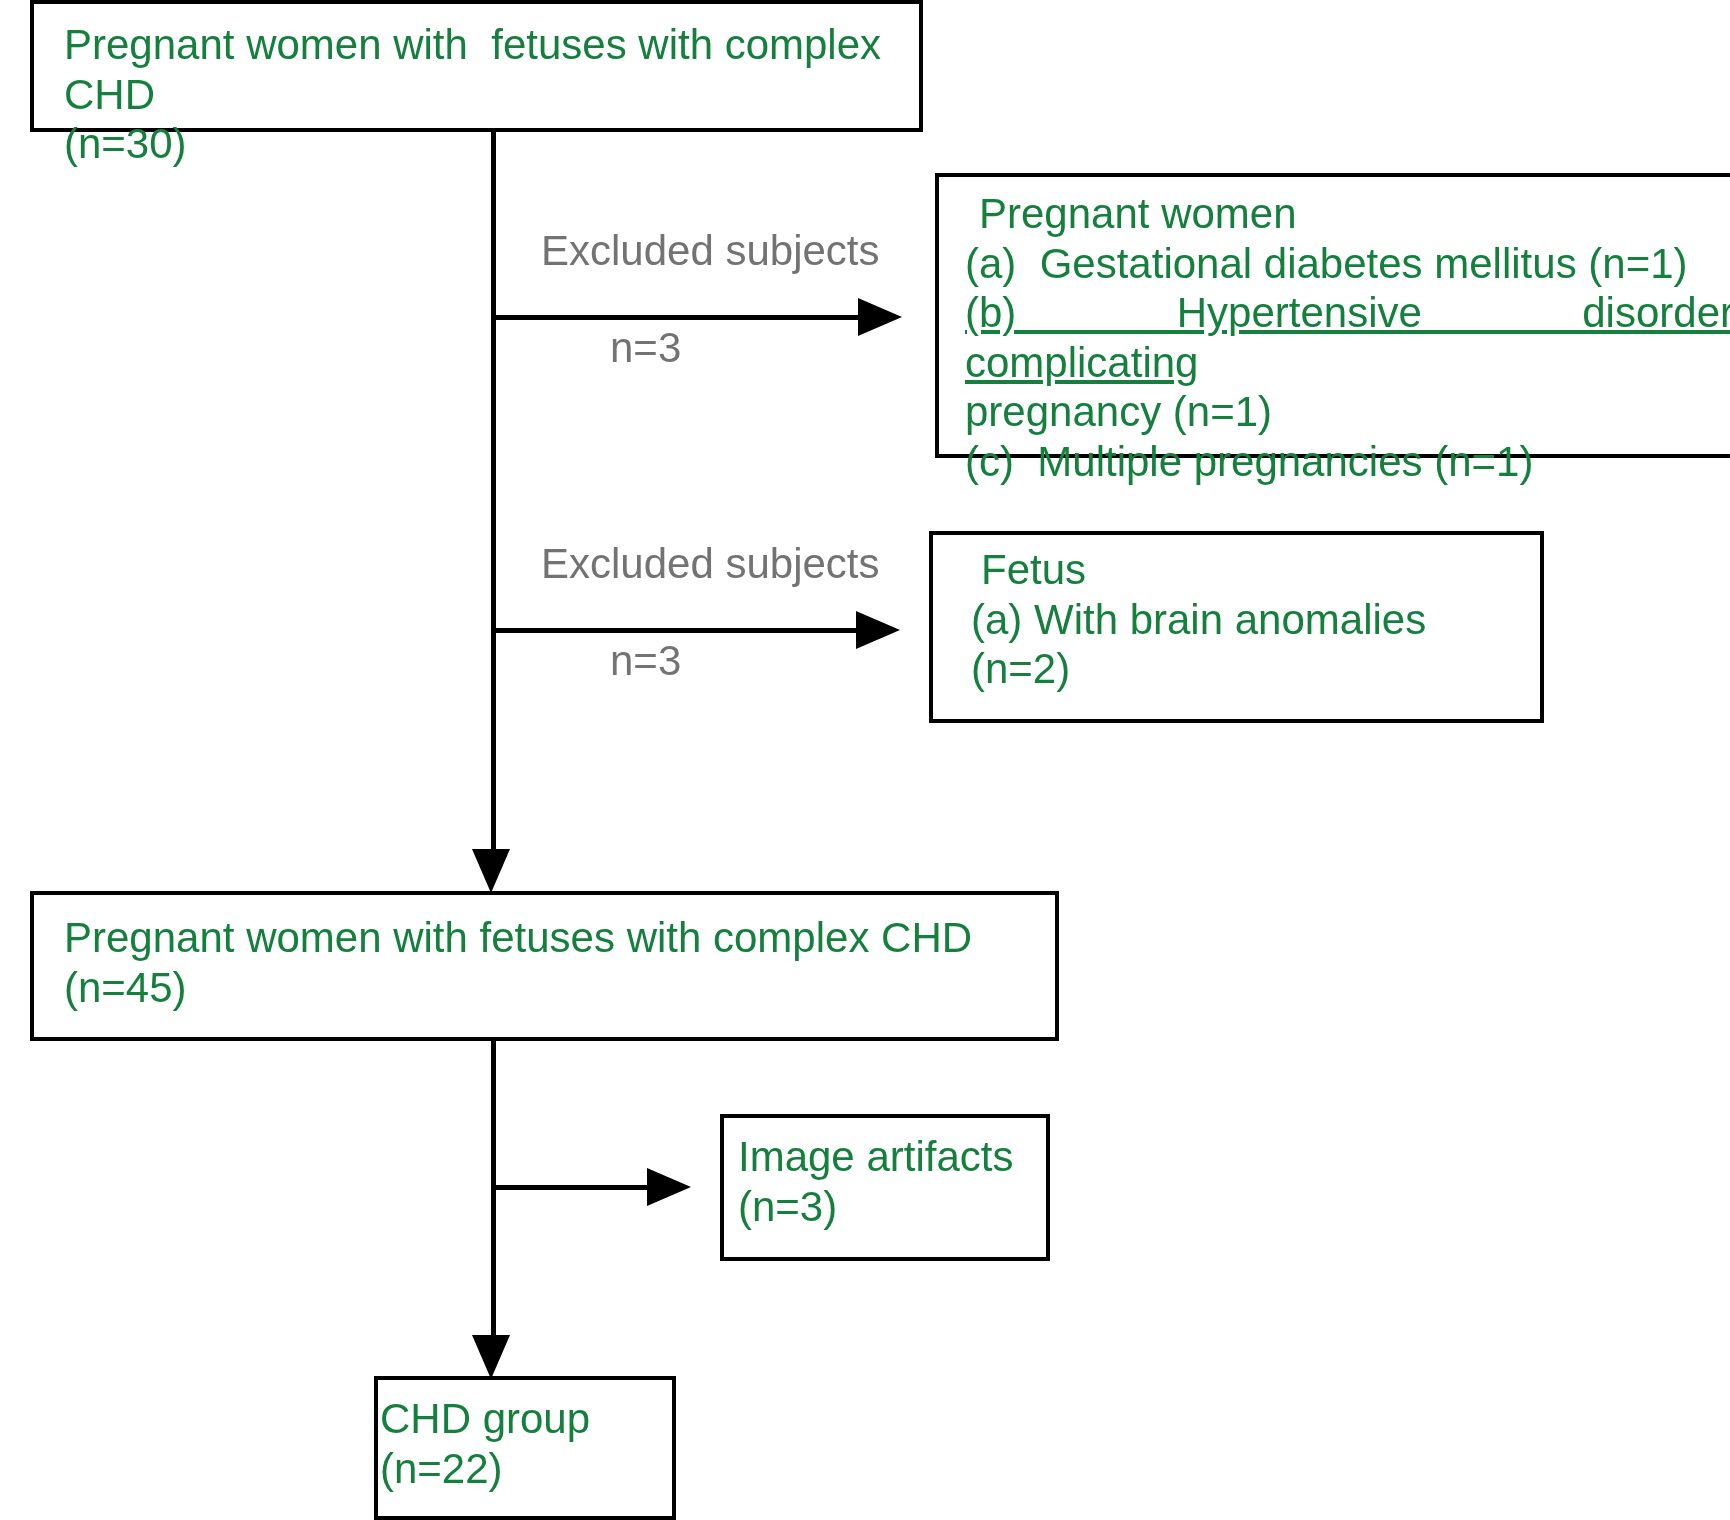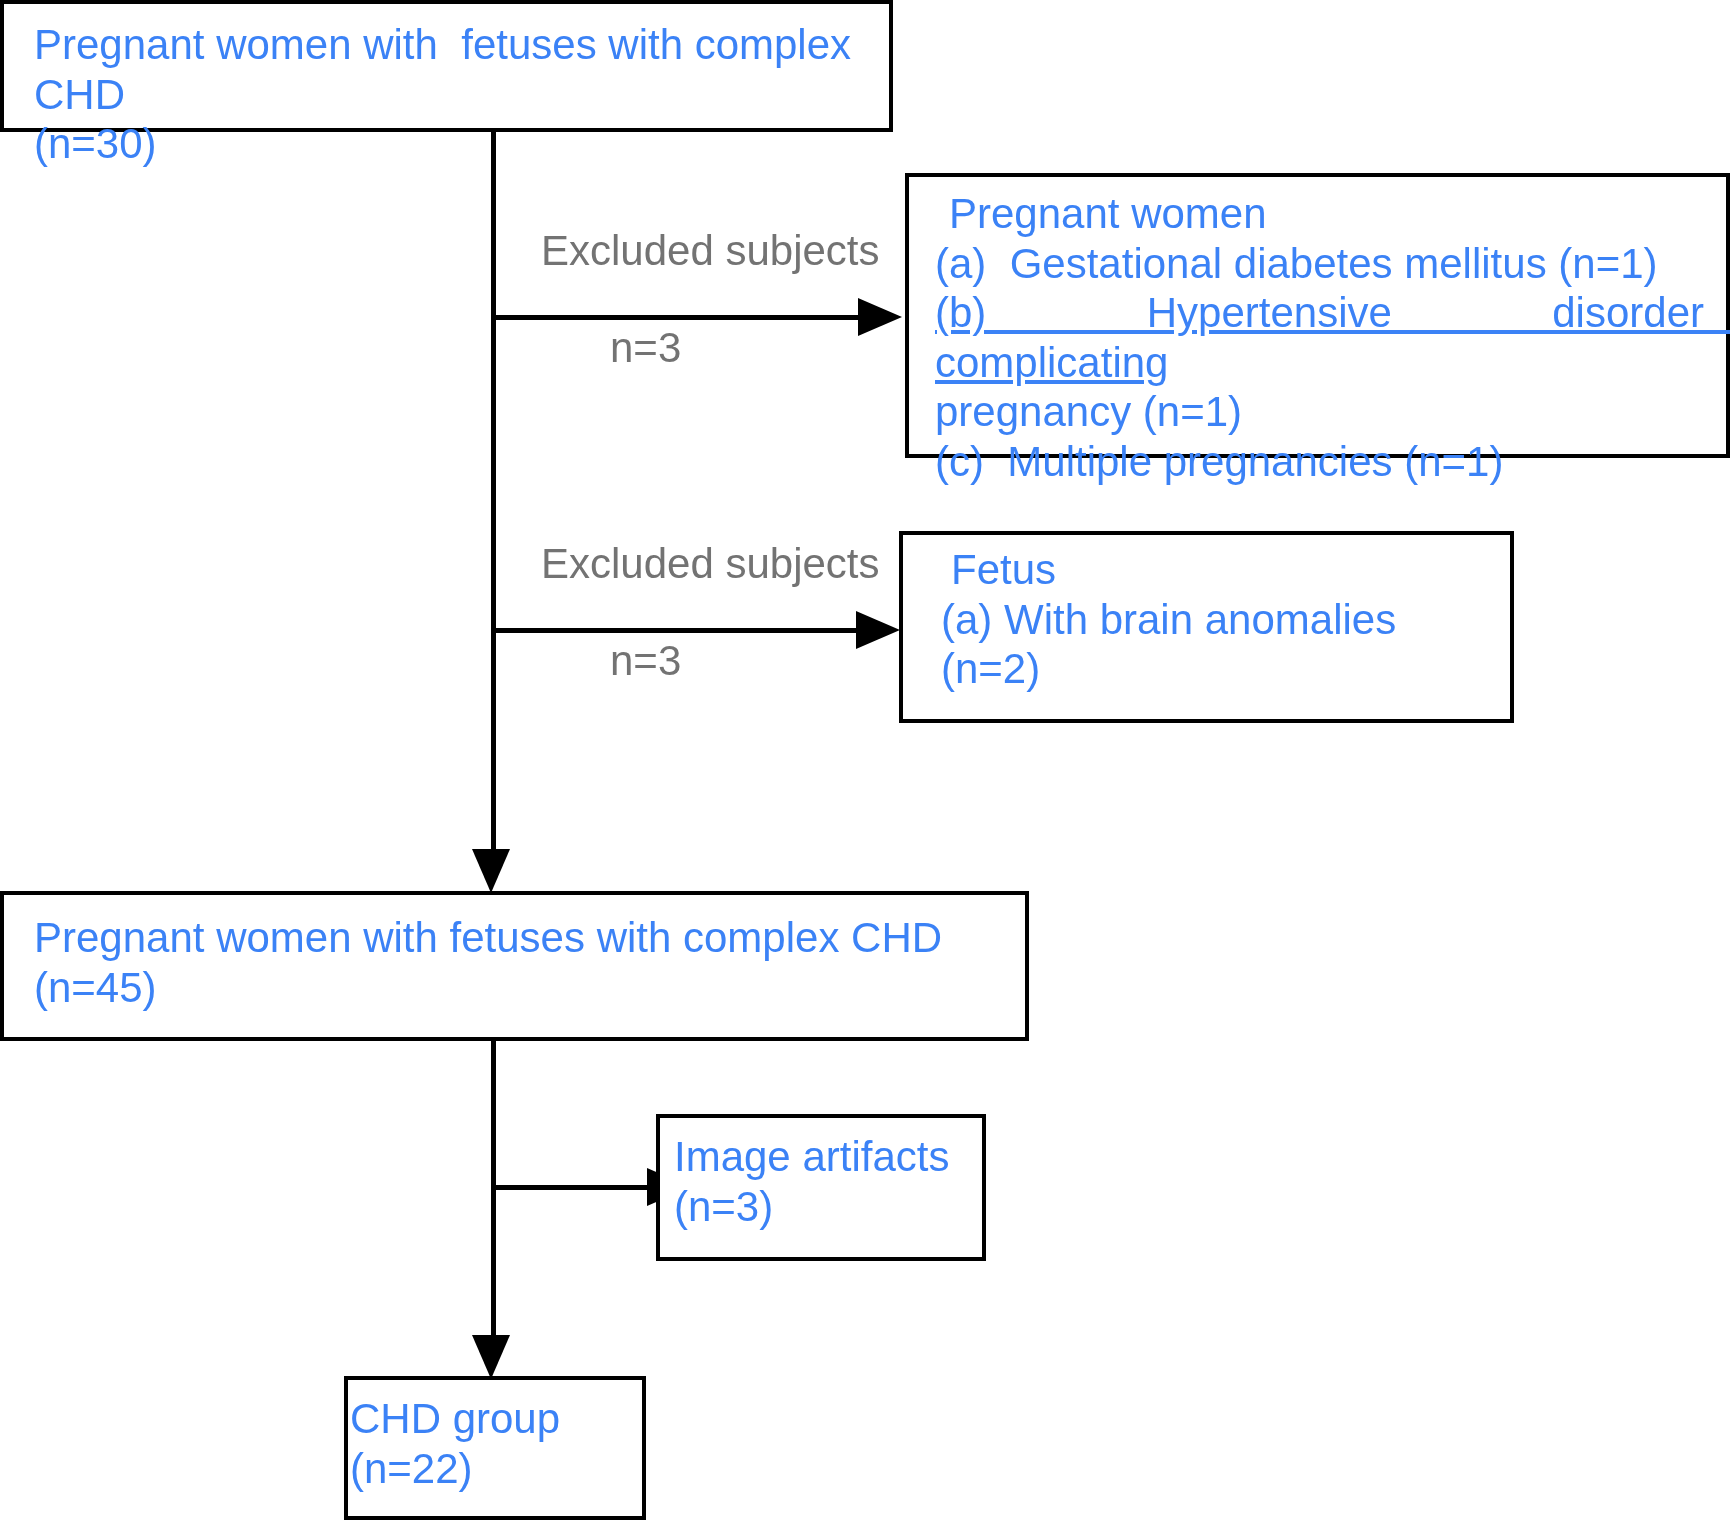--- a/index.html
+++ b/index.html
@@ -19,21 +19,22 @@
     background: #ffffff;
     overflow: hidden;
   }
   .node {
     position: absolute;
     box-sizing: border-box;
     border: 4px solid #000000;
     background: #ffffff;
     font-size: 42px;
     line-height: 1.18;
-    color: #3b82f6;
+    color: #15803d;
+    margin-left: 30px;
   }
   .node .line {
     white-space: pre-wrap;
   }
   .center {
   }
   .left {
     text-align: left;
   }
   .justify-line {
@@ -53,21 +54,21 @@
   }
   #node-excl-fetus {
     left: 899px; top: 531px; width: 615px; height: 192px;
     padding: 10px 18px 0 38px;
   }
   #node-eligible {
     left: 0px;  top: 891px;  width: 1029px; height: 150px;
     padding: 18px 18px 0 30px;
   }
   #node-artifacts {
-    left: 656px; top: 1114px; width: 330px; height: 147px;
+    left: 690px; top: 1114px; width: 330px; height: 147px;
     padding: 14px 18px 0 14px;
   }
   #node-chd {
     left: 344px; top: 1376px; width: 302px; height: 144px;
     padding: 14px 12px 0 2px;
   }
 
   
   .vline {
     position: absolute;

